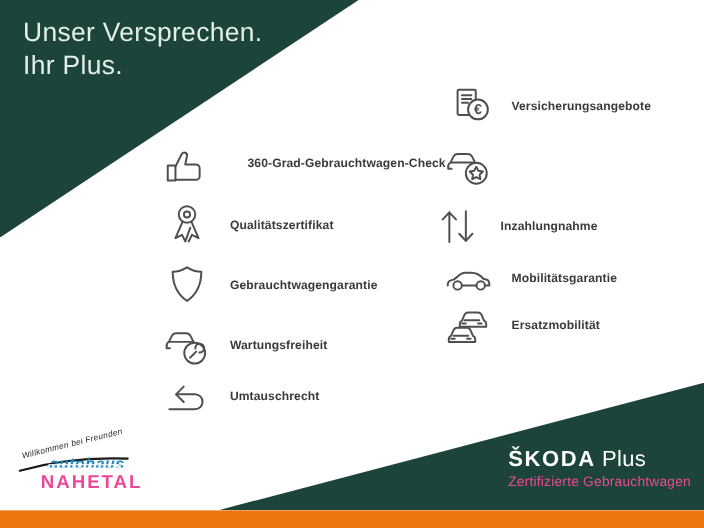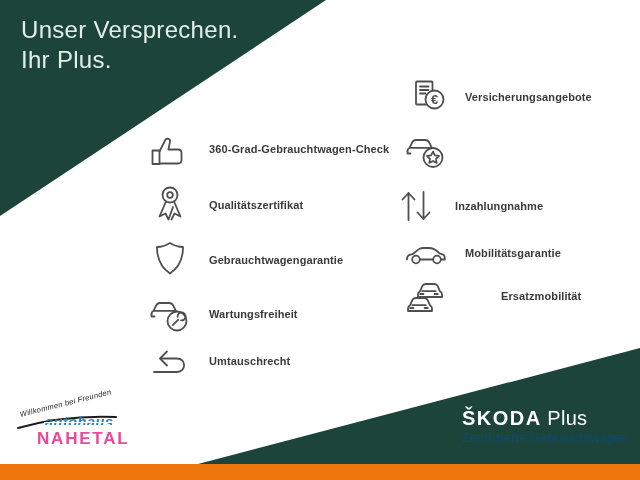--- a/index.html
+++ b/index.html
@@ -24,31 +24,31 @@
     position:absolute; display:flex; align-items:center;
   }
   .service .icon{width:48px; height:48px; flex:0 0 48px;}
   .service .icon svg{display:block; width:48px; height:48px;}
   .service .icon svg *{stroke:#4F4F4F; fill:none; stroke-width:1.8; stroke-linecap:round; stroke-linejoin:round;}
   .service .label{
     margin-left:15px; font-size:11px; font-weight:bold; color:#3A3A3A;
     white-space:nowrap; letter-spacing:.1px;
   }
   
-  .l1{left:146px; top:125px;}
+  .l1{left:146px; top:125px;gap:16px;}
   .l2{left:146px; top:181px;}
   .l3{left:146px; top:236px;justify-content:flex-end;}
   .l4{left:146px; top:290px;}
   .l5{left:146px; top:337px;}
   
   .r1{left:402px; top:73px;}
   .r2{left:402px; top:127px;}
   .r3{left:392px; top:182px;}
   .r4{left:402px; top:229px;text-align:center;}
-  .r5{left:402px; top:272px;gap:36px;}
+  .r5{left:402px; top:272px;}
   
   .dealer{position:absolute; left:16px; top:386px; width:118px; height:66px;}
   .dealer-tagline{
     position:absolute; left:4px; top:24px; transform:rotate(-14deg); transform-origin:0 50%;
     font-size:7.5px; font-style:italic; color:#1b1b1b; white-space:nowrap; letter-spacing:.3px;
   }
   .dealer-swoosh{position:absolute; left:0; top:26px;}
   .dealer-swoosh path{stroke:#1b1b1b; stroke-width:2; fill:none; stroke-linecap:round;}
   .dealer-name1{
     position:absolute; left:29px; top:28px; font-size:14.5px; font-weight:bold; font-style:italic;
@@ -63,21 +63,21 @@
   
   .bottom-triangle{
     position:absolute; left:198px; top:348px; width:442px; height:116px;
     background:#1C443A;
     clip-path:polygon(100% 0, 100% 100%, 0 100%);
   }
   .brand-block{position:absolute; left:462px; top:407px; z-index:3; color:#fff;}
   .brand-line{font-size:20px; white-space:nowrap;}
   .brand-name{font-weight:bold; letter-spacing:1.5px;}
   .brand-suffix{font-weight:400; letter-spacing:.3px;margin-top:22px;}
-  .brand-subtitle{font-size:12.5px; color:#0c4a6e; margin-top:1px; white-space:nowrap; letter-spacing:.2px;}
+  .brand-subtitle{font-size:12.5px; color:#ec4899; margin-top:1px; white-space:nowrap; letter-spacing:.2px;}
   
   .footer-bar{
     position:absolute; left:0; top:464px; width:640px; height:16px;
     background:#EF750D;
   }
 </style>
 </head>
 <body>
 
 <div class="canvas">

